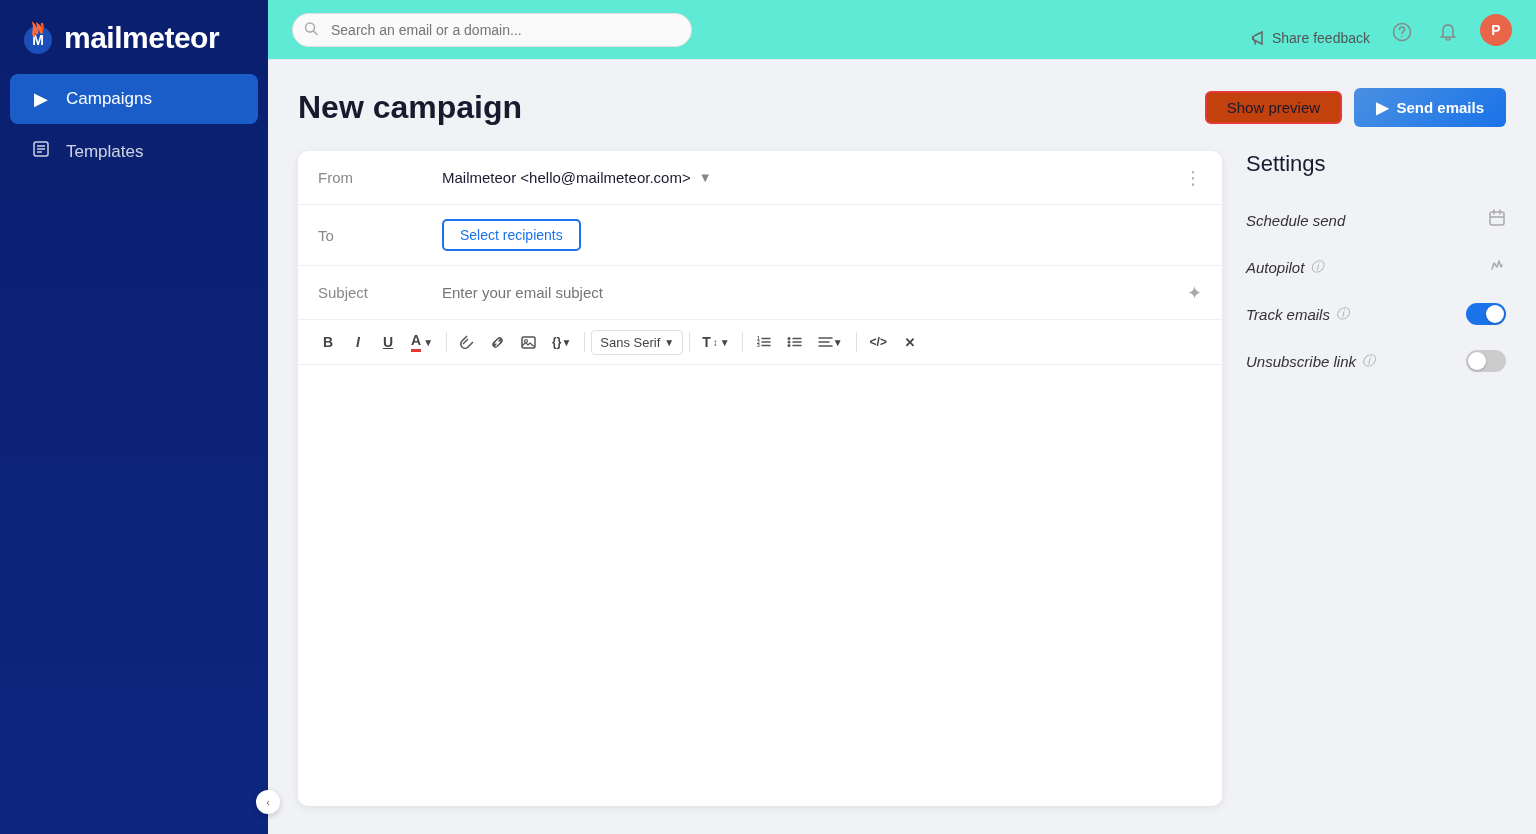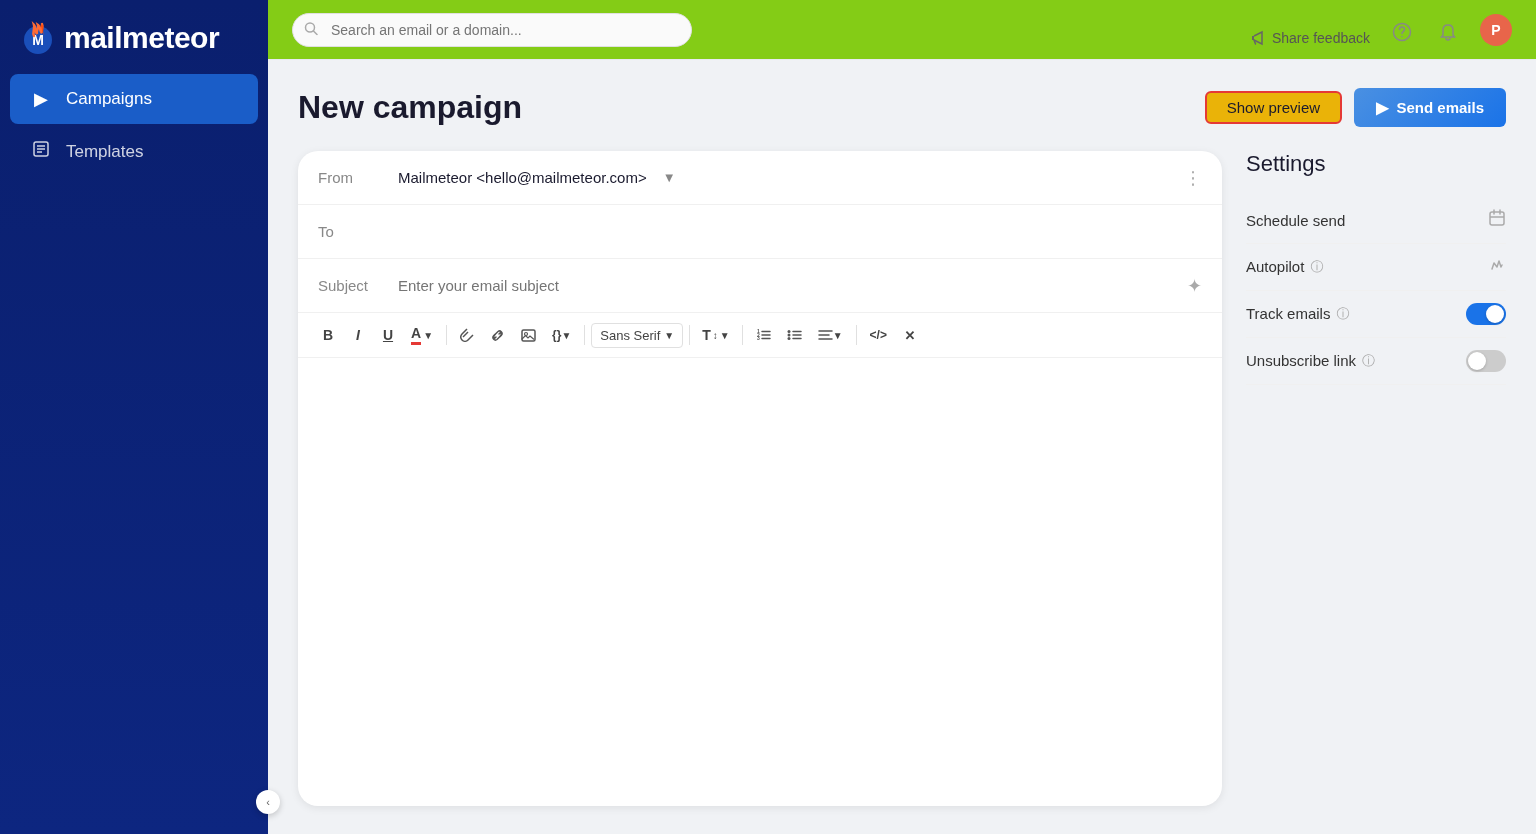--- a/index.html
+++ b/index.html
@@ -69,21 +69,21 @@
     
     .main {
       flex: 1;
       display: flex;
       flex-direction: column;
       overflow: hidden;
     }
 
     
     .topbar {
-      background: #84cc16;
+      background: #5eead4;
       height: 60px;
       display: flex;
       align-items: center;
       padding: 0 24px;
       border-bottom: 1px solid #e8eaf0;
       gap: 16px;
     }
     .search-box {
       flex: 1;
       max-width: 400px;
@@ -167,21 +167,21 @@
     }
     .header-actions {
       display: flex;
       align-items: center;
       gap: 12px;
     }
     .btn-show-preview {
       padding: 6px 20px;
       border: 2px solid #e53935;
       border-radius: 6px;
-      background: #eab308;
+      background: #c2410c;
       color: #1a1a2e;
       font-size: 15px;
       font-weight: 500;
       cursor: pointer;
     }
     .btn-send-emails {
       padding: 10px 22px;
       border: none;
       border-radius: 6px;
       background: linear-gradient(135deg, #4a90e2, #1a73e8);
@@ -198,21 +198,21 @@
     }
 
     
     .composer-wrapper {
       display: flex;
       gap: 24px;
       flex: 1;
     }
     .composer {
       background: white;
-      border-radius: 20px;
+      border-radius: 10px;
       box-shadow: 0 2px 8px rgba(0,0,0,0.08);
       flex: 1;
       display: flex;
       flex-direction: column;
       overflow: hidden;
     }
 
     .composer-field {
       display: flex;
       align-items: center;
@@ -223,21 +223,22 @@
     .field-label {
       font-size: 15px;
       color: #888;
       width: 80px;
       min-width: 80px;
     }
     .field-content {
       flex: 1;
       display: flex;
       align-items: center;
-      gap: 16px;
+      gap: 8px;
+      margin-left: 44px;
     }
     .from-value {
       font-size: 15px;
       color: #1a1a2e;
     }
     .from-dropdown {
       color: #888;
       font-size: 13px;
       cursor: pointer;
     }
@@ -342,22 +343,23 @@
       display: flex;
       align-items: center;
       justify-content: space-between;
       padding: 12px 0;
       border-bottom: 1px solid #f0f0f0;
     }
     .settings-item-label {
       font-size: 15px;
       color: #333;
       display: flex;
-      align-items: flex-start;
+      align-items: center;
       gap: 6px;
+      font-style: italic;
     }
     .info-icon {
       color: #aaa;
       font-size: 13px;
       cursor: pointer;
     }
     .settings-icon {
       color: #aaa;
       font-size: 16px;
       cursor: pointer;
@@ -505,20 +507,23 @@
           <span class="field-label">From</span>
           <div class="field-content">
             <span class="from-value">Mailmeteor &lt;hello@mailmeteor.com&gt;</span>
             <span class="from-dropdown">▼</span>
           </div>
           <span class="field-more">⋮</span>
         </div>
 
         <div class="composer-field">
           <span class="field-label">To</span>
+          <div class="field-content">
+            <button class="select-recipients-btn">Select recipients</button>
+          </div>
         </div>
 
         <div class="composer-field">
           <span class="field-label">Subject</span>
           <div class="field-content">
             <input class="subject-input" type="text" placeholder="Enter your email subject" style="">
           </div>
           <span class="ai-icon">✦</span>
         </div>
 

